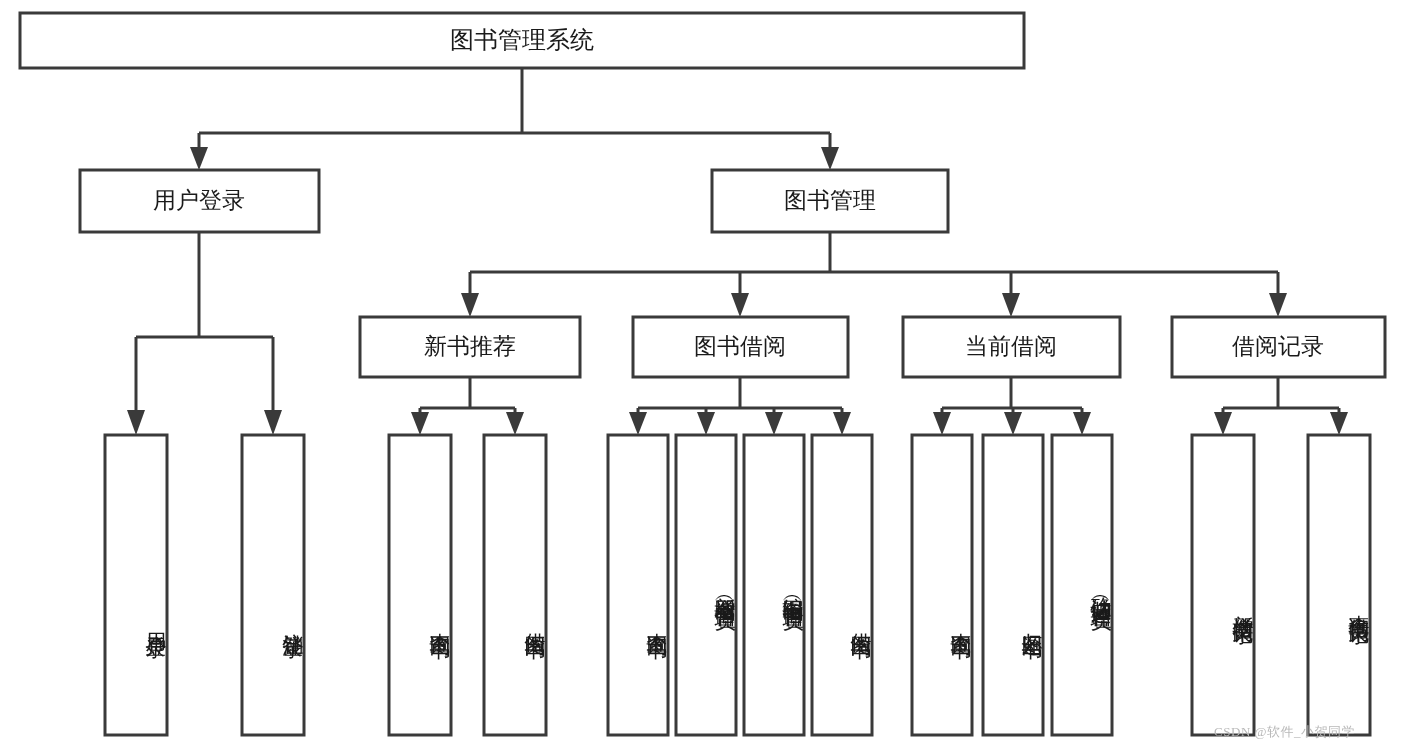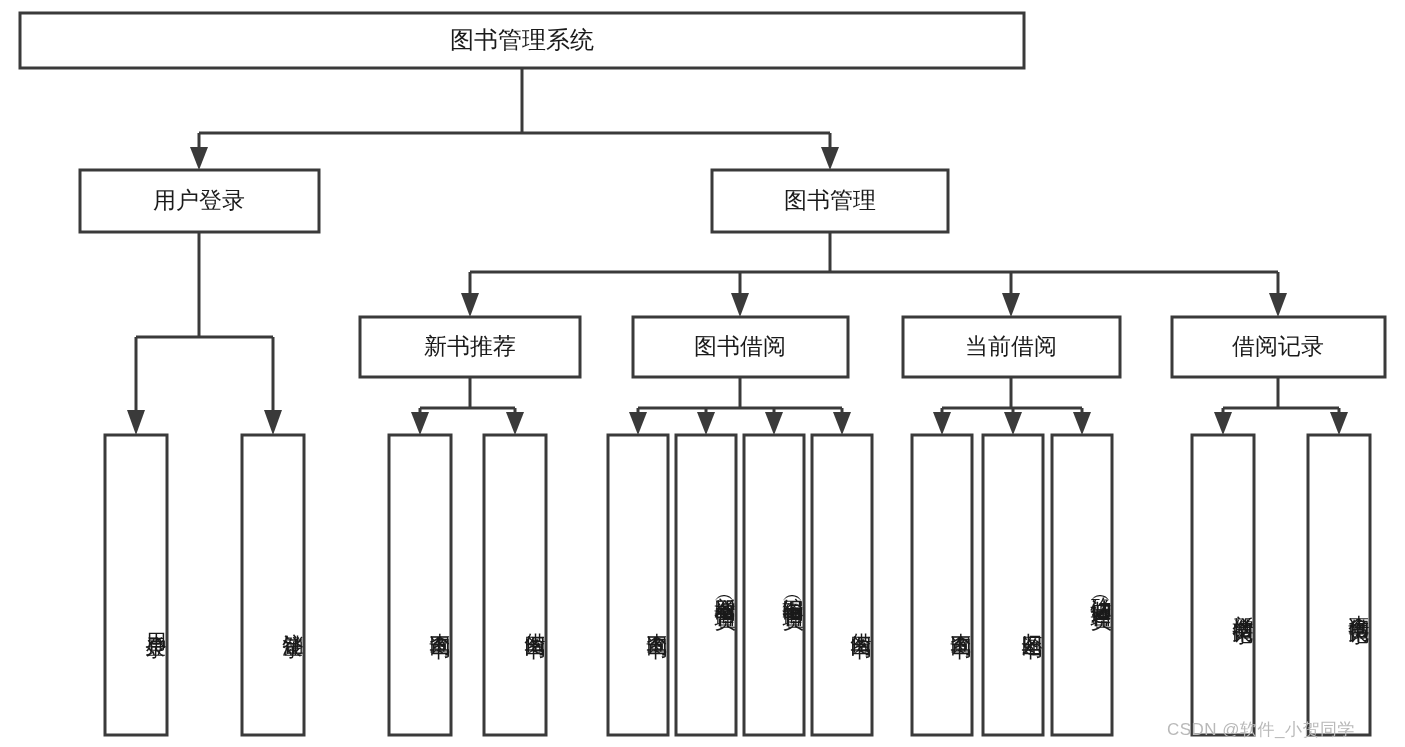--- a/index.html
+++ b/index.html
@@ -69,22 +69,22 @@
     white-space: nowrap;
     pointer-events: none;
     display: flex;
     align-items: flex-start;
     justify-content: center;
   }
   .watermark {
     position: absolute;
     right: 14px;
     bottom: 6px;
-    font-family: Liberation Sans, sans-serif;
-    font-size: 17px;
+    font-family: Liberation Serif, serif;
+    font-size: 13px;
     color: #b9b9b9;
     letter-spacing: 0.5px;
     white-space: nowrap;
   }
 </style>
 </head>
 <body>
 
 <div id="diagram-root">
 

